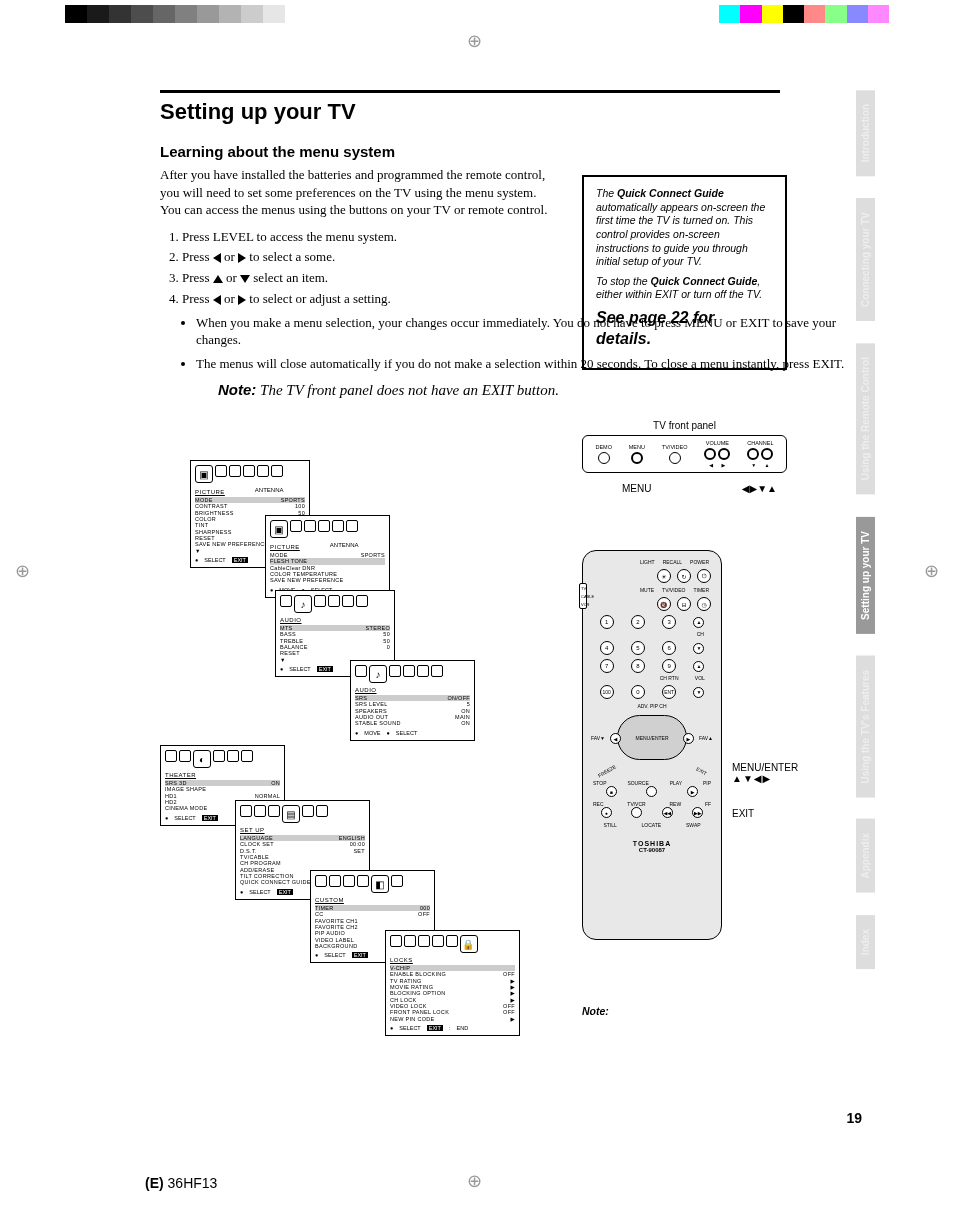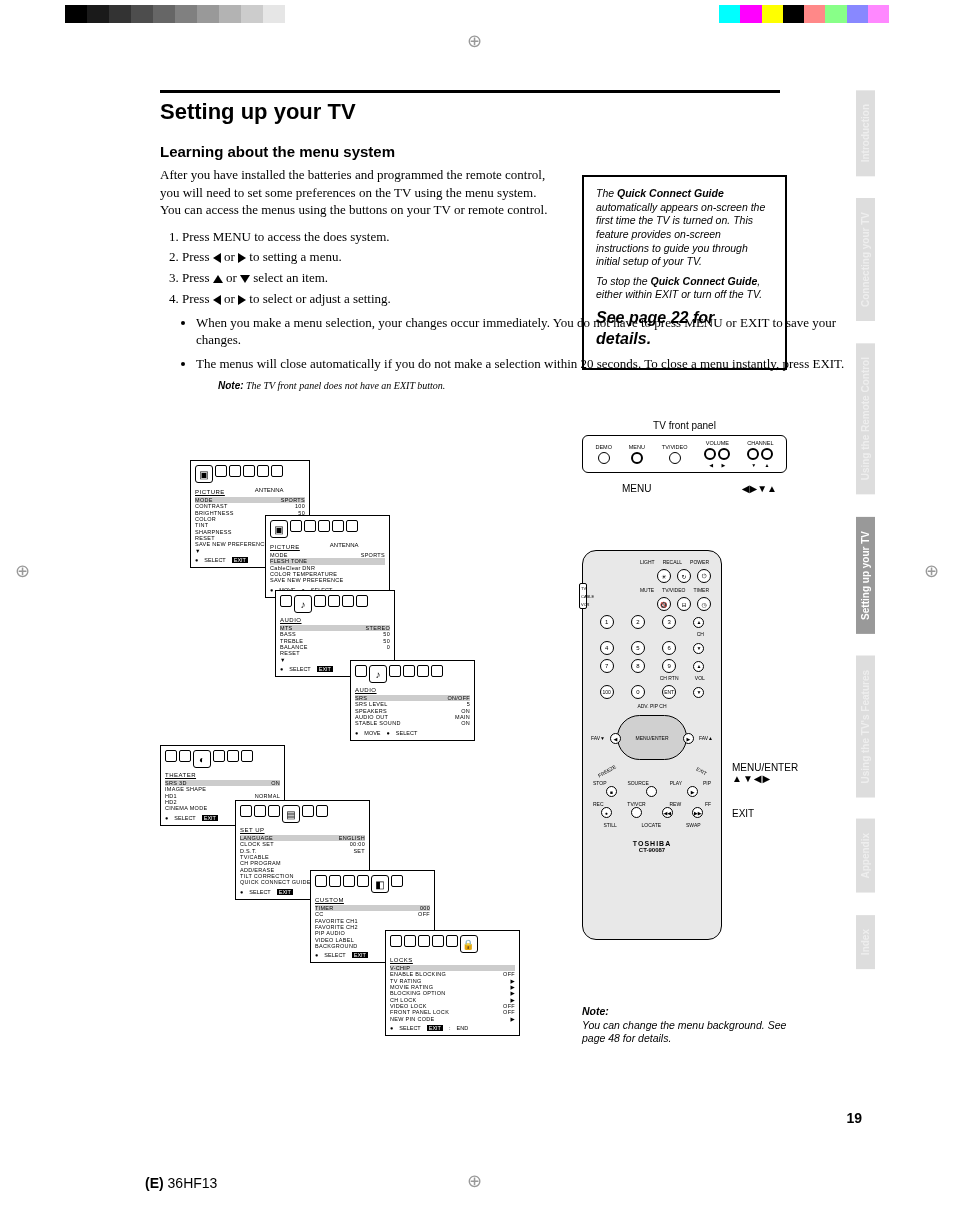--- a/index.html
+++ b/index.html
@@ -5,21 +5,21 @@
   * { margin: 0; padding: 0; box-sizing: border-box; }
   body { font-family: Georgia, 'Times New Roman', serif; background: #fff; width: 954px; height: 1206px; position: relative; color: #000; }
   .page { position: absolute; top: 90px; left: 160px; width: 720px; }
   .rule { border-top: 3px solid #000; width: 620px; margin-bottom: 6px; }
   h1 { font-family: Arial, Helvetica, sans-serif; font-weight: bold; font-size: 22px; margin-bottom: 18px; }
   h2 { font-family: Arial, Helvetica, sans-serif; font-weight: bold; font-size: 15px; margin-bottom: 6px; margin-top: 8px; }
   .intro { font-size: 13px; line-height: 1.35; width: 400px; }
   ol { margin: 8px 0 0 22px; font-size: 13px; line-height: 1.6; }
   ul { margin: 4px 0 0 14px; font-size: 13px; line-height: 1.35; list-style: disc; }
   ul li { margin-bottom: 6px; }
-  .note-inline { font-size: 10px; font-style: italic; margin: 4px 0 16px 36px; }
+  .note-inline { font-size: 15px; font-style: italic; margin: 4px 0 16px 36px; }
   .note-inline b { font-family: Arial, sans-serif; font-style: italic; font-weight: bold; }
   .arrow { display: inline-block; width: 0; height: 0; line-height: 0; vertical-align: middle; }
   .arrow.l { border-top: 5px solid transparent; border-bottom: 5px solid transparent; border-right: 8px solid #000; }
   .arrow.r { border-top: 5px solid transparent; border-bottom: 5px solid transparent; border-left: 8px solid #000; }
   .arrow.u { border-left: 5px solid transparent; border-right: 5px solid transparent; border-bottom: 8px solid #000; }
   .arrow.d { border-left: 5px solid transparent; border-right: 5px solid transparent; border-top: 8px solid #000; }
 
   
   .tabs { position: absolute; right: 70px; top: 90px; width: 28px; }
   .tab { writing-mode: vertical-rl; transform: rotate(180deg); background: #ddd; color: #eee; font-family: Arial, sans-serif; font-size: 10px; font-weight: bold; text-align: center; padding: 14px 4px; margin-bottom: 22px; line-height: 1.1; }
@@ -110,35 +110,35 @@
 <div class="regmark" style="top:560px;left:15px">⊕</div>
 <div class="regmark" style="top:560px;right:15px">⊕</div>
 <div class="regmark" style="top:1170px;left:467px">⊕</div>
 
 <div class="page">
   <div class="rule"></div>
   <h1>Setting up your TV</h1>
   <h2>Learning about the menu system</h2>
   <p class="intro">After you have installed the batteries and programmed the remote control, you will need to set some preferences on the TV using the menu system. You can access the menus using the buttons on your TV or remote control.</p>
   <ol>
-    <li>Press MENU to access the does system.</li>
-    <li><span>Press </span><span class="arrow l"></span><span> or </span><span class="arrow r"></span><span> to setting a menu.</span></li>
+    <li>Press LEVEL to access the menu system.</li>
+    <li><span>Press </span><span class="arrow l"></span><span> or </span><span class="arrow r"></span><span> to select a some.</span></li>
     <li><span>Press </span><span class="arrow u"></span><span> or </span><span class="arrow d"></span><span> select an item.</span></li>
     <li><span>Press </span><span class="arrow l"></span><span> or </span><span class="arrow r"></span><span> to select or adjust a setting.</span>
       <ul>
         <li>When you make a menu selection, your changes occur immediately. You do not have to press MENU or EXIT to save your changes.</li>
         <li>The menus will close automatically if you do not make a selection within 20 seconds. To close a menu instantly, press EXIT.</li>
       </ul>
       <p class="note-inline"><b>Note:</b><span> The TV front panel does not have an EXIT button.</span></p>
     </li>
   </ol>
 </div>
 
 <div class="notebox">
-  <p><span>The </span><span class="qcg">Quick Connect Guide</span><span> automatically appears on-screen the first time the TV is turned on. This feature provides on-screen instructions to guide you through initial setup of your TV.</span></p>
+  <p><span>The </span><span class="qcg">Quick Connect Guide</span><span> automatically appears on-screen the first time the TV is turned on. This control provides on-screen instructions to guide you through initial setup of your TV.</span></p>
   <p><span>To stop the </span><span class="qcg">Quick Connect Guide</span><span>, either within EXIT or turn off the TV.</span></p>
   <p class="see">See page 22 for details.</p>
 </div>
 
 <div class="menus">
 
   <div class="menubox" style="top:0;left:30px;width:120px">
     <div class="tabrow">
         <div class="bigicon">▣</div>
         <div class="tabicon"></div>
@@ -669,21 +669,20 @@
   </div>
   <div class="rlabel-out" style="left:150px;top:212px">
     <span>MENU/ENTER</span><br>
     <span class="arrows">▲▼◀▶</span>
   </div>
   <div class="rlabel-out" style="left:150px;top:258px">EXIT</div>
 </div>
 
 <div class="bottom-note">
   <b>Note:</b><br>
-  <span>You can change the menu background. See page 48 for details.</span>
 </div>
 
 <div class="tabs" id="tabs-container">
     <div class="tab">Introduction</div>
     <div class="tab">Connecting your TV</div>
     <div class="tab">Using the Remote Control</div>
     <div class="tab active">Setting up your TV</div>
     <div class="tab">Using the TV's Features</div>
     <div class="tab">Appendix</div>
     <div class="tab">Index</div>

